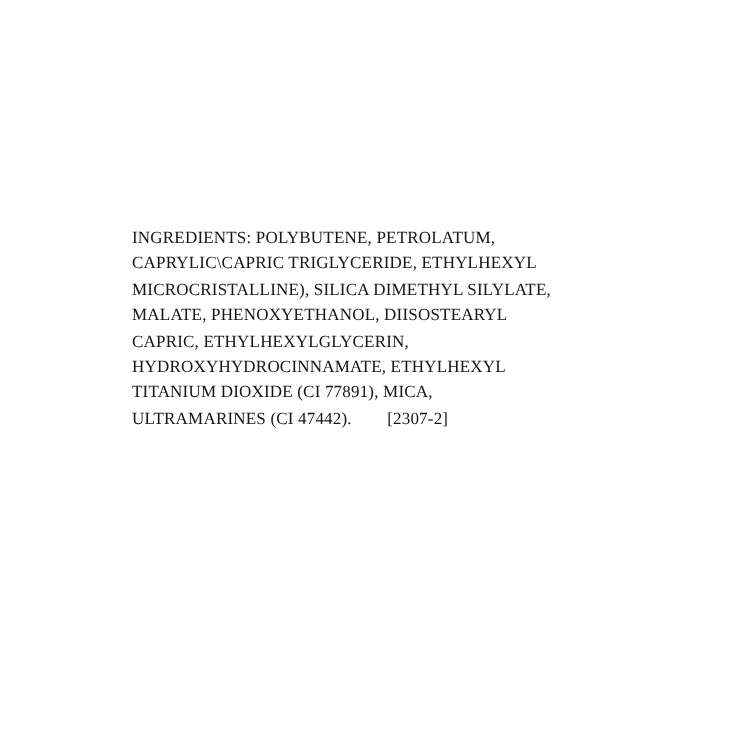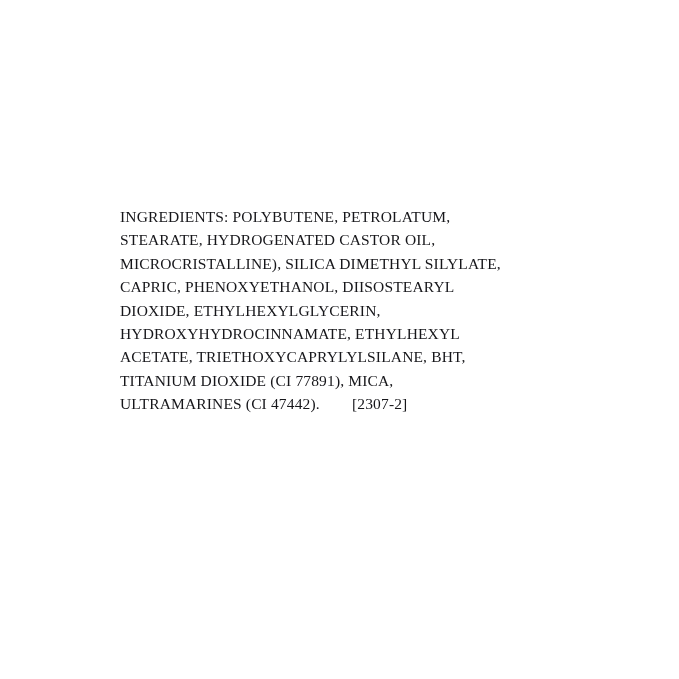--- a/index.html
+++ b/index.html
@@ -34,22 +34,21 @@
     letter-spacing: 0.15px;
     white-space: pre;
   }
 </style>
 </head>
 <body>
 
 <div class="page">
   <div class="ingredients-block">
     <div class="ingredients-line">INGREDIENTS: POLYBUTENE, PETROLATUM,</div>
-    <div class="ingredients-line">STEARATE, HYDROGENATED CASTOR OIL,</div>
+    <div class="ingredients-line">CAPRYLIC\CAPRIC TRIGLYCERIDE, ETHYLHEXYL</div>
     <div class="ingredients-line">MICROCRISTALLINE), SILICA DIMETHYL SILYLATE,</div>
-    <div class="ingredients-line">CAPRIC, PHENOXYETHANOL, DIISOSTEARYL</div>
-    <div class="ingredients-line">DIOXIDE, ETHYLHEXYLGLYCERIN,</div>
+    <div class="ingredients-line">MALATE, PHENOXYETHANOL, DIISOSTEARYL</div>
+    <div class="ingredients-line">CAPRIC, ETHYLHEXYLGLYCERIN,</div>
     <div class="ingredients-line">HYDROXYHYDROCINNAMATE, ETHYLHEXYL</div>
-    <div class="ingredients-line">ACETATE, TRIETHOXYCAPRYLYLSILANE, BHT,</div>
     <div class="ingredients-line">TITANIUM DIOXIDE (CI 77891), MICA,</div>
     <div class="ingredients-line">ULTRAMARINES (CI 47442).        [2307-2]</div>
   </div>
 </div>
 
 </body></html>

